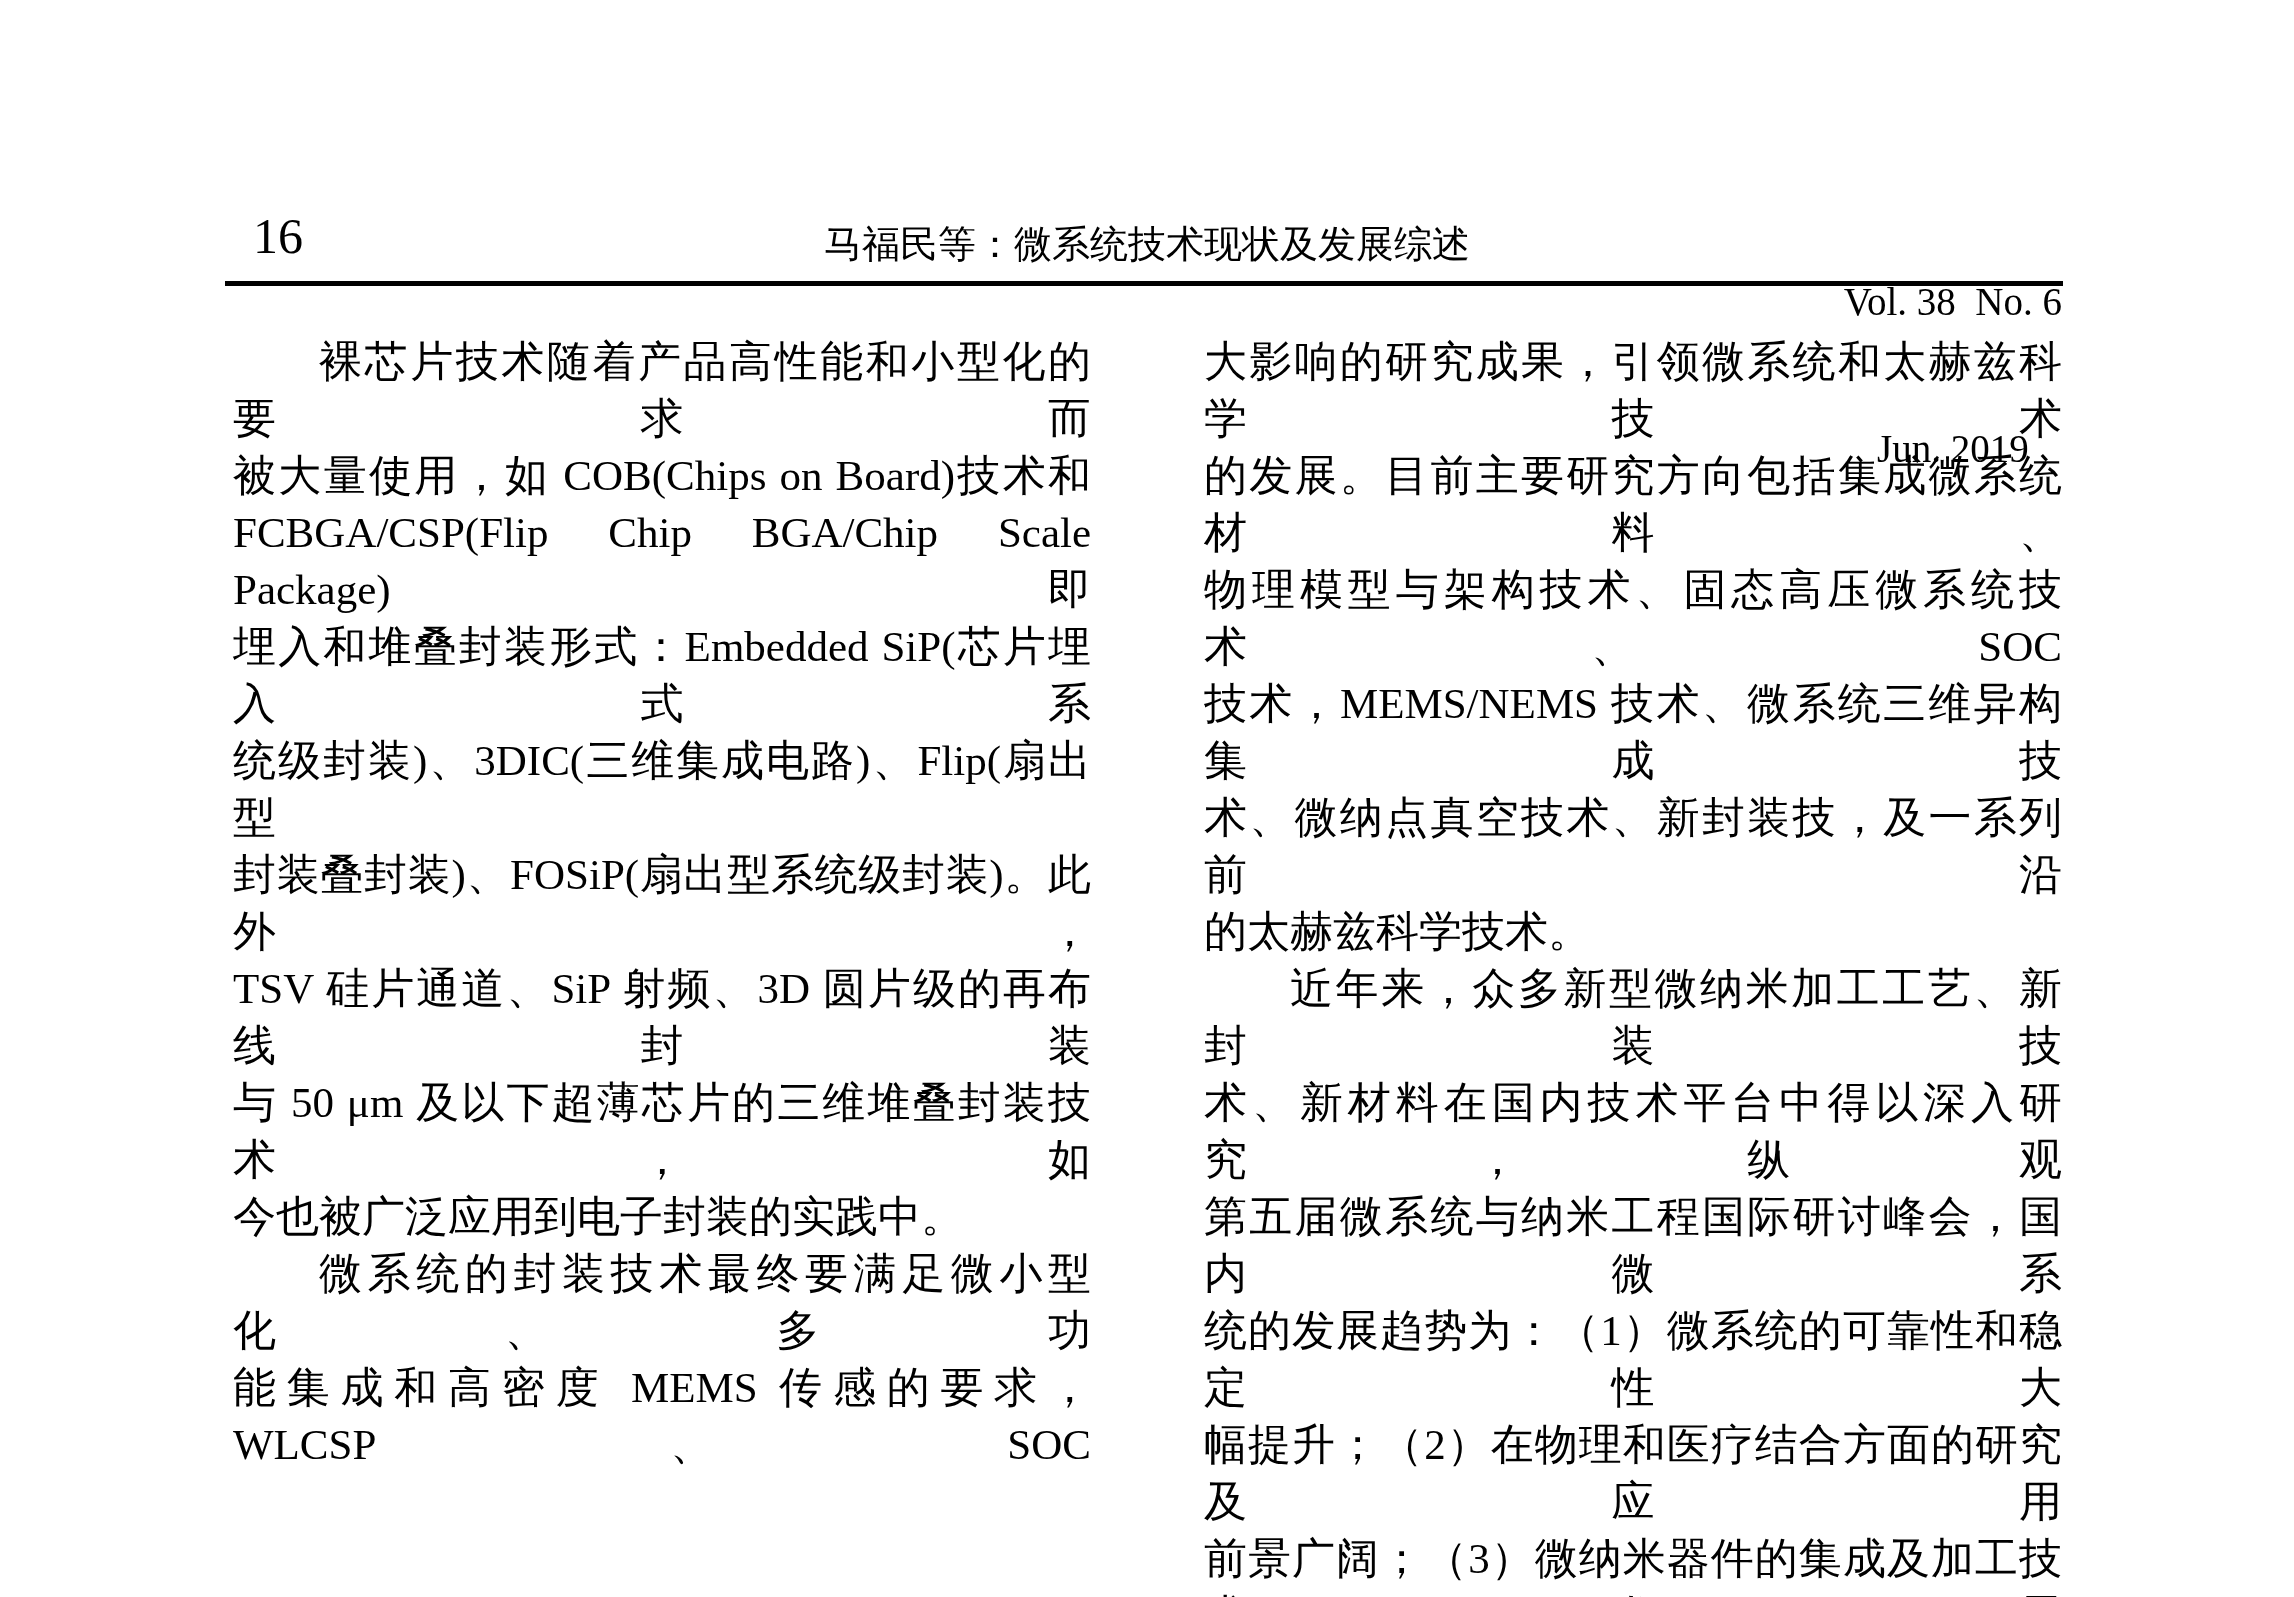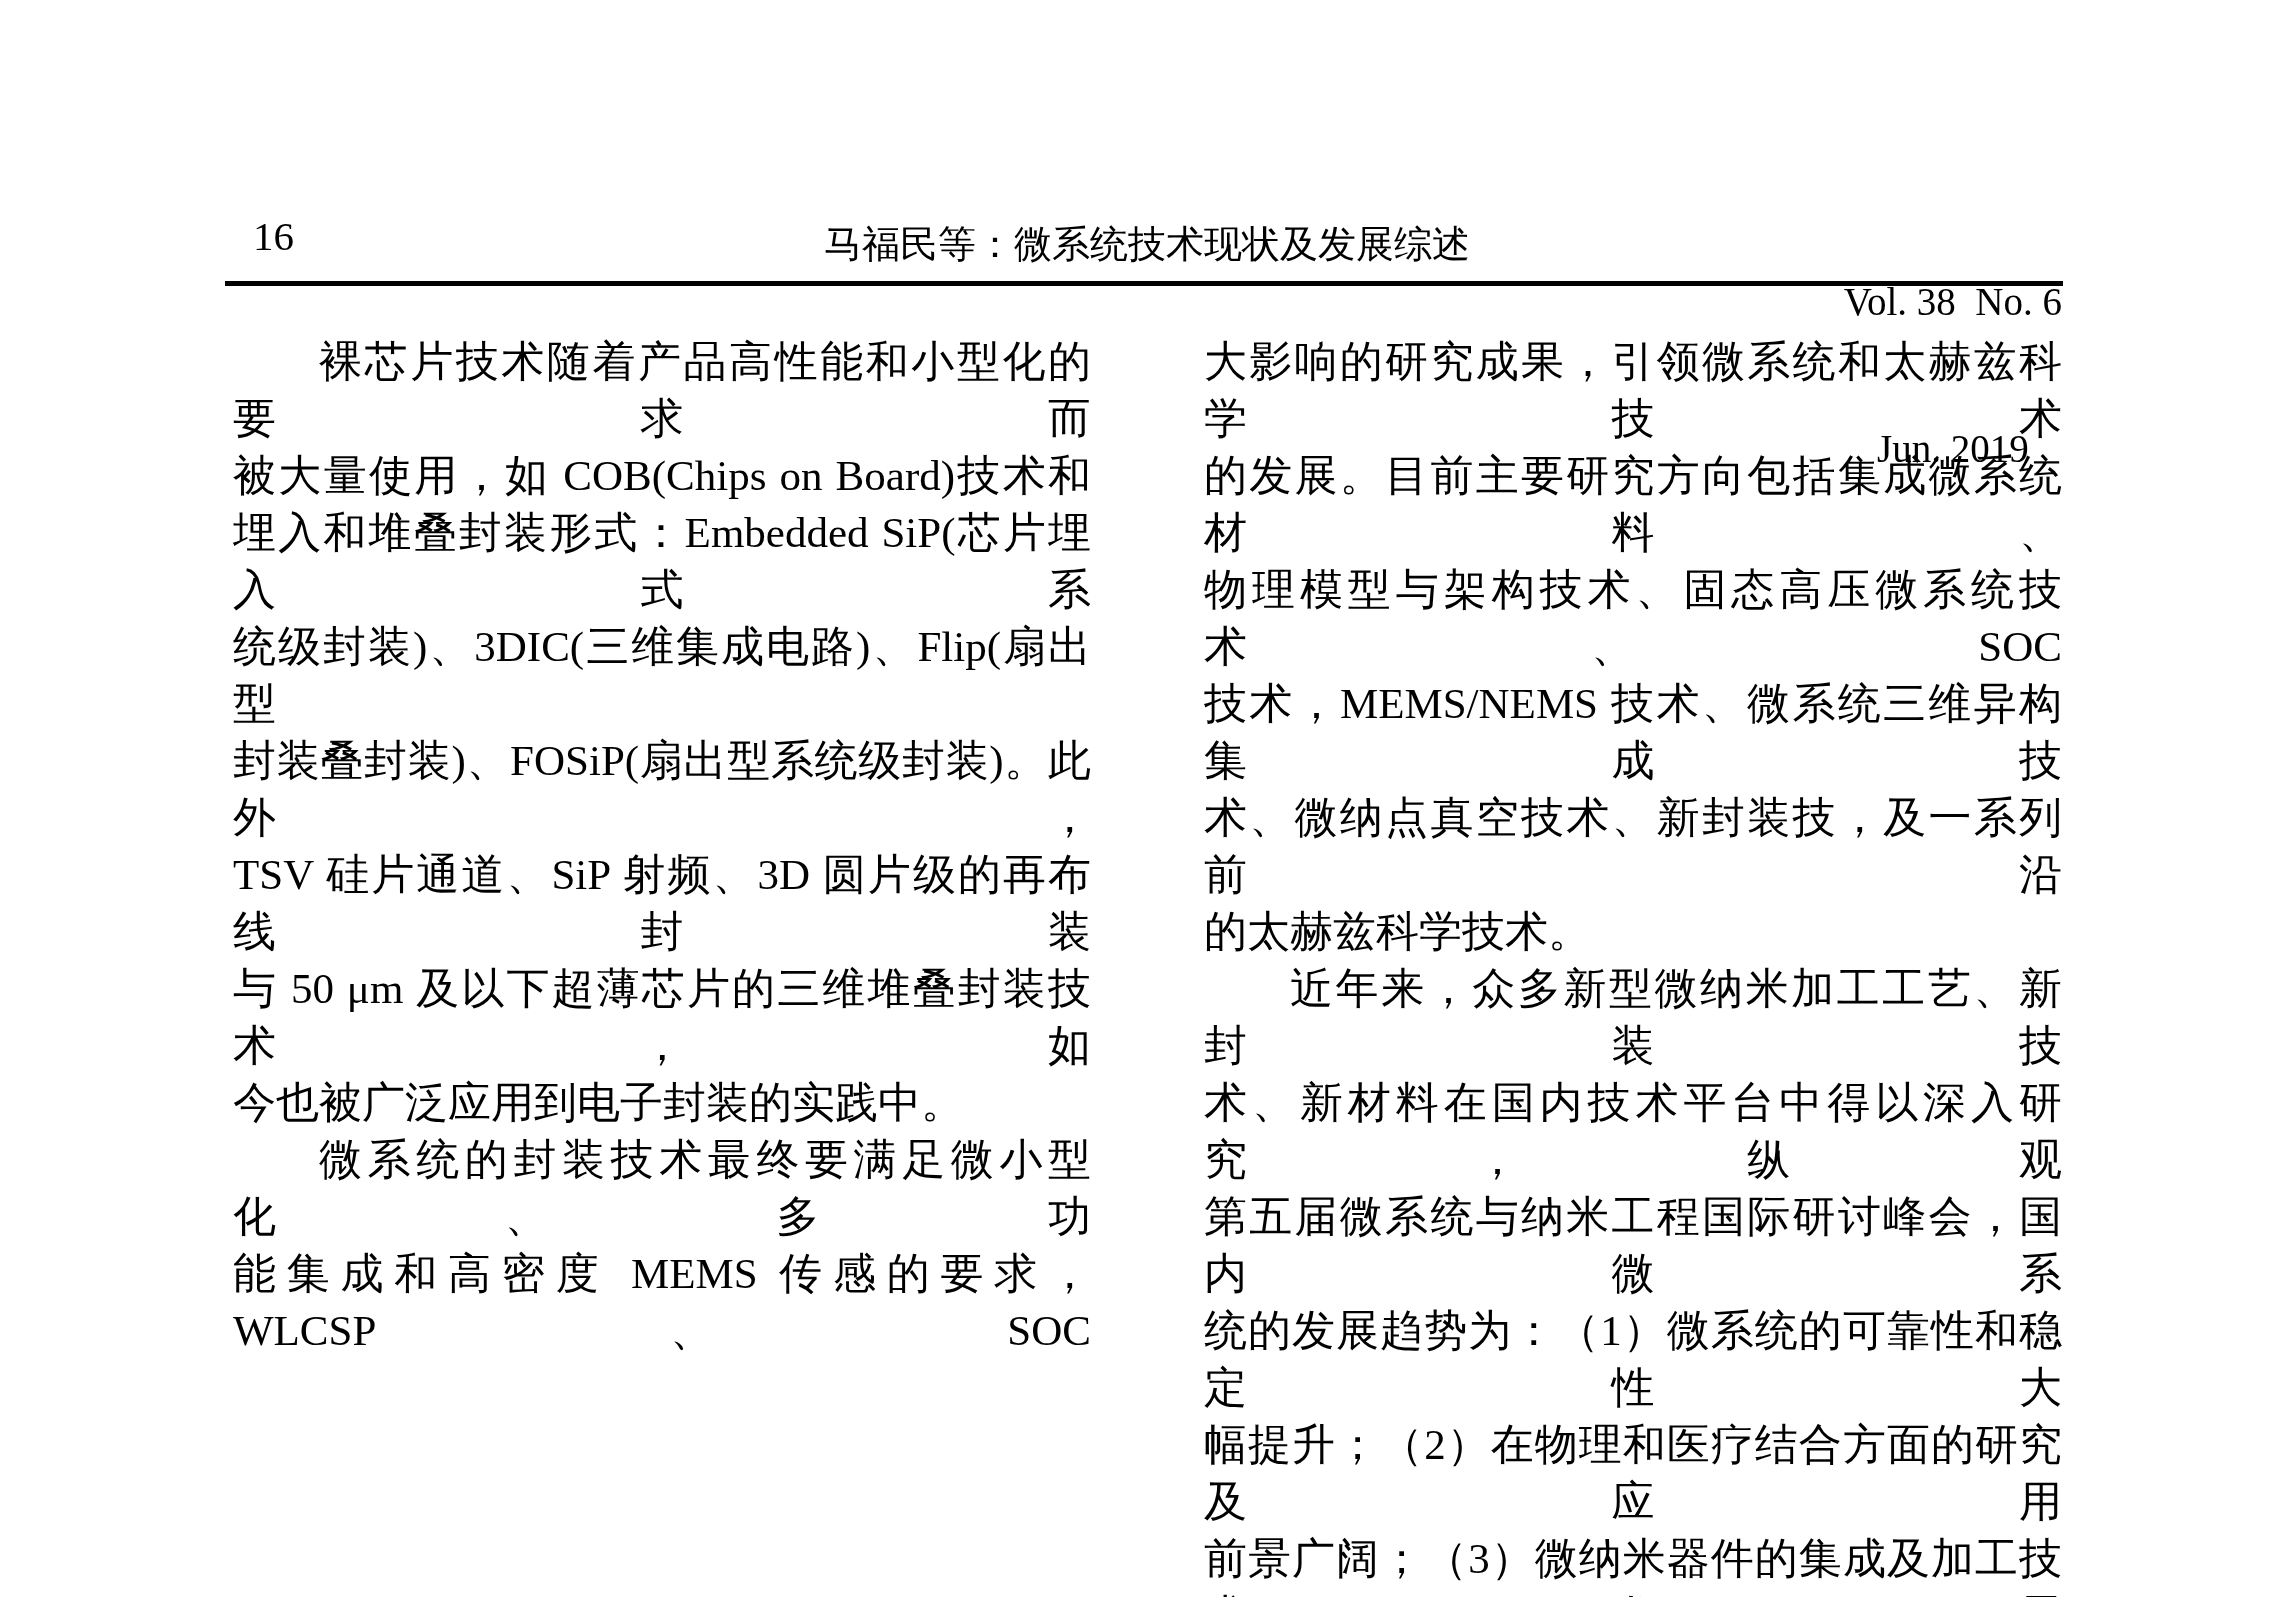--- a/index.html
+++ b/index.html
@@ -4,21 +4,21 @@
 <style>
   html,body{margin:0;padding:0;}
   body{
     width:2294px;height:1598px;position:relative;overflow:hidden;
     background:#ffffff;color:#000000;
     font-family:"Liberation Serif","DejaVu Serif",serif;
   }
   
   .header-pagenum{
     position:absolute;left:253px;top:213px;
-    font-size:41px;line-height:47px;
+    font-size:50px;line-height:47px;
   }
   .header-title{
     position:absolute;left:0;right:0;top:222px;
     text-align:center;font-size:38px;line-height:45px;
   }
   .header-right{
     position:absolute;right:232px;top:179px;
     text-align:center;font-size:39px;line-height:49px;white-space:pre;
   }
   .header-rule{
@@ -45,20 +45,21 @@
 <div class="header-right">
   <div>Vol. 38  No. 6</div>
   <div>Jun. 2019</div>
 </div>
 <div class="header-rule"></div>
 
 <div class="column" id="col-left">
     <div class="para">
       <div class="line indent"><span>裸芯片技术随着产品高性能和小型化的要求而</span></div>
       <div class="line"><span>被大量使用，如 COB(Chips on Board)技术和</span></div>
+      <div class="line"><span>FCBGA/CSP(Flip Chip BGA/Chip Scale Package)即</span></div>
       <div class="line"><span>埋入和堆叠封装形式：Embedded SiP(芯片埋入式系</span></div>
       <div class="line"><span>统级封装)、3DIC(三维集成电路)、Flip(扇出型</span></div>
       <div class="line"><span>封装叠封装)、FOSiP(扇出型系统级封装)。此外，</span></div>
       <div class="line"><span>TSV 硅片通道、SiP 射频、3D 圆片级的再布线封装</span></div>
       <div class="line"><span>与 50 μm 及以下超薄芯片的三维堆叠封装技术，如</span></div>
       <div class="line lastline"><span>今也被广泛应用到电子封装的实践中。</span></div>
     </div>
     <div class="para">
       <div class="line indent"><span>微系统的封装技术最终要满足微小型化、多功</span></div>
       <div class="line"><span>能集成和高密度 MEMS 传感的要求，WLCSP、SOC</span></div>

